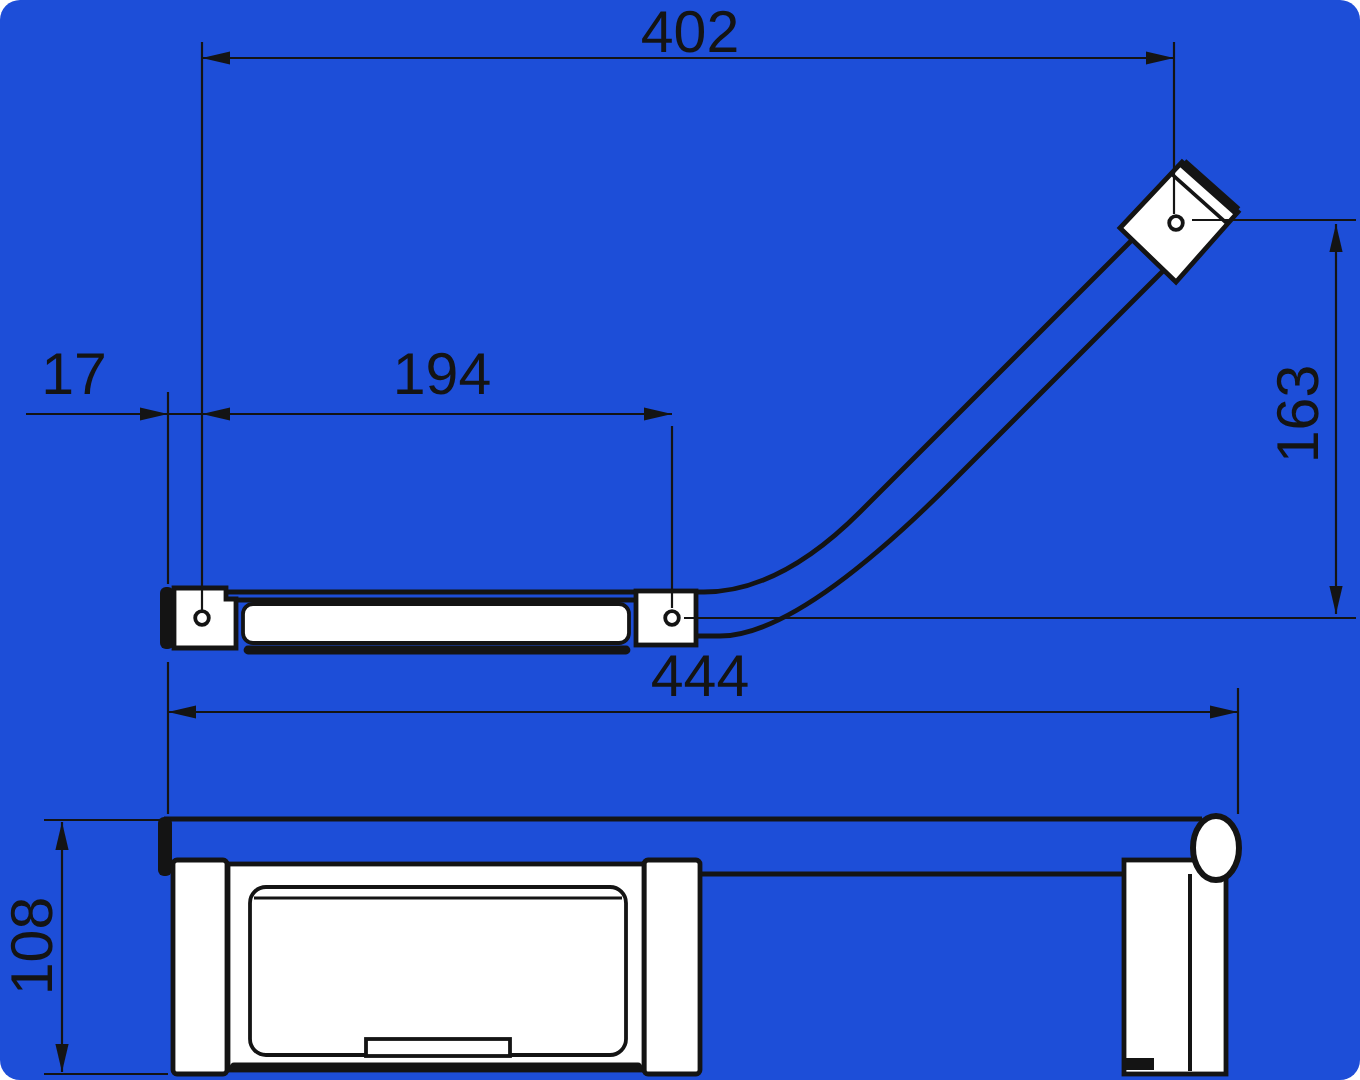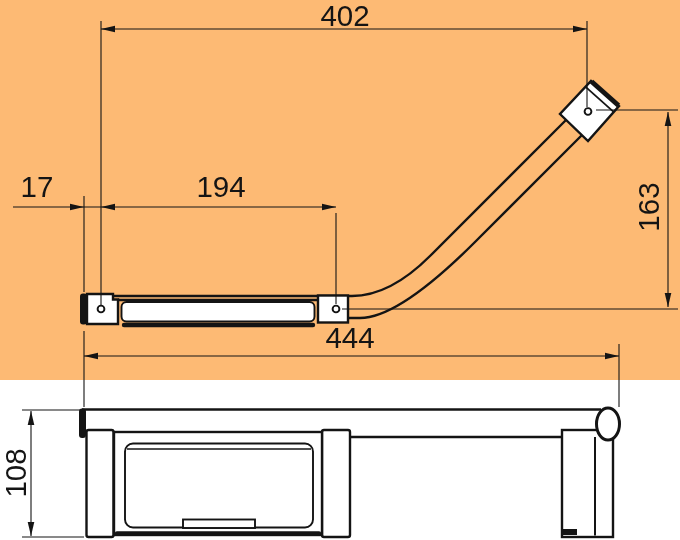--- a/index.html
+++ b/index.html
@@ -7,22 +7,23 @@
     padding: 0;
     background: #ffffff;
     width: 680px;
     height: 540px;
     overflow: hidden;
     font-family: "Liberation Sans", sans-serif;
   }
   .sheet {
     position: relative;
     width: 680px;
-    height: 380px;
-    background: #fdba74;
+    height: 540px;
+    background: #1d4ed8;
+    border-radius: 10px;
   }
   svg { display: block; }
   .outline   { fill: none; stroke: #141414; stroke-width: 2.4; }
   .outline-f { fill: #ffffff; stroke: #141414; stroke-width: 2.4; }
   .thin-f    { fill: #ffffff; stroke: #141414; stroke-width: 1.9; }
   .thick     { fill: none; stroke: #141414; stroke-width: 4.4; stroke-linecap: round; }
   .solid     { fill: #141414; stroke: none; }
   .dim       { fill: none; stroke: #141414; stroke-width: 1.1; }
   .arrow     { fill: #141414; stroke: none; }
   .dim-text  {

